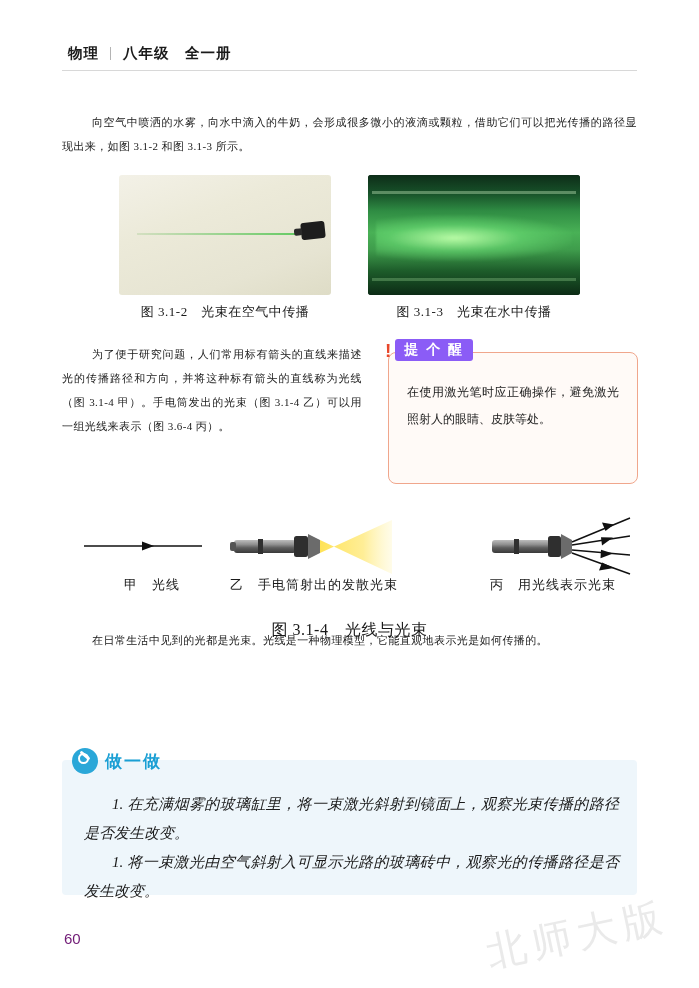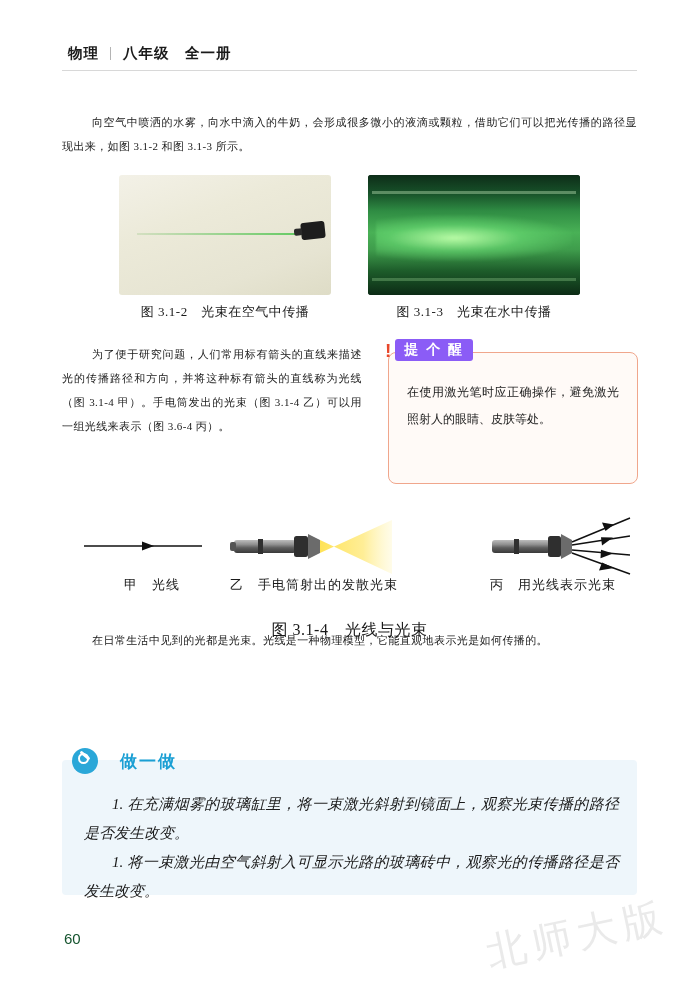--- a/index.html
+++ b/index.html
@@ -141,31 +141,30 @@
     content:"";position:absolute;left:7px;top:6px;width:12px;height:3px;
     background:#fff;border-radius:2px;transform:rotate(40deg);
   }
   .act-icon:after{
     content:"";position:absolute;left:6px;top:5px;width:7px;height:7px;
     border:2.5px solid #fff;border-radius:50%;
   }
   .act-title{
     color:#1a9fd4;font-size:17px;font-weight:bold;letter-spacing:2px;
     font-family:"Liberation Sans",sans-serif;
-    margin-left:15px;
   }
   .act-body{
     position:absolute;left:22px;top:30px;width:535px;
     font-size:15px;line-height:29px;font-style:italic;
   }
   .act-item{text-indent:28px;text-align:justify;}
 
   
   .pageno{
-    position:absolute;left:64px;top:930px;font-size:15px;color:#14532d;
+    position:absolute;left:64px;top:930px;font-size:15px;color:#701a75;
     font-family:"Liberation Sans",sans-serif;
   }
   .watermark{
     position:absolute;right:30px;bottom:26px;
     font-size:40px;color:rgba(150,150,150,.20);
     letter-spacing:6px;transform:rotate(-12deg);
     font-family:"Liberation Serif",serif;
     pointer-events:none;
   }
 </style>

